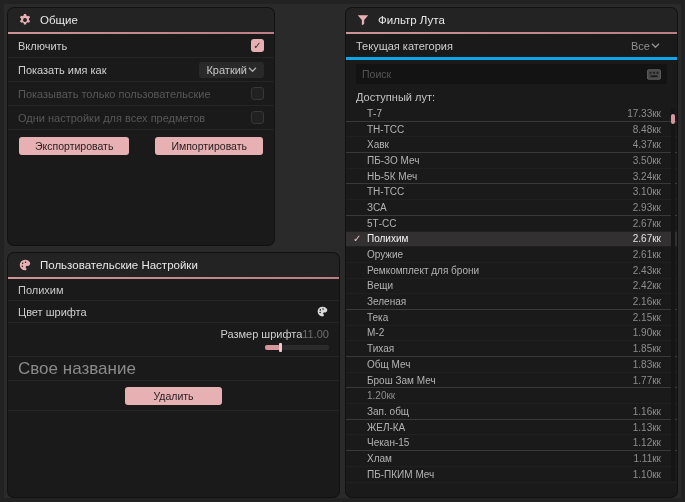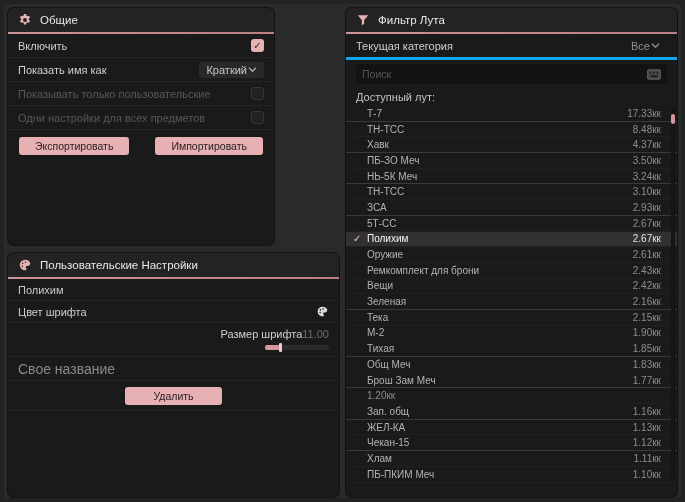--- a/index.html
+++ b/index.html
@@ -63,21 +63,21 @@
   #font-size-row { height:34px; flex-direction:column; align-items:flex-end; justify-content:center; gap:3px; }
   .fs-line { display:flex; justify-content:space-between; align-items:center; }
   .fs-value { color:#6e6e6e; font-size:11px; }
   .slider { position:relative; width:64px; height:9px; }
   .slider-track { position:absolute; left:0; top:2px; width:100%; height:5px; background:#2c2b2b; border-radius:2px; }
   .slider-fill  { position:absolute; left:0; top:2px; width:15px; height:5px; background:#d5979b; border-radius:2px; }
   .slider-handle{ position:absolute; left:14px; top:0; width:3px; height:9px; background:#f0c9cb; border-radius:1px; cursor:pointer; }
   #custom-name-row { height:24px; }
   .text-input {
     background:transparent; border:none; outline:none; color:#9a9a9a;
-    font-size:14px; font-family:inherit; width:100%;
+    font-size:17px; font-family:inherit; width:100%;
   }
   .text-input::placeholder { color:#8a8a8a; }
   #delete-row { height:30px; display:flex; align-items:center; justify-content:center; border-bottom:1px solid #262525; }
 
   .mini-icon { width:13px; height:13px; }
 
   
   .loot-ctl-row {
     height:26px; display:flex; align-items:center; justify-content:space-between;
     padding:0 10px; font-size:11px; color:#cfcfcf; border-bottom:3px solid #0ea5e9;

